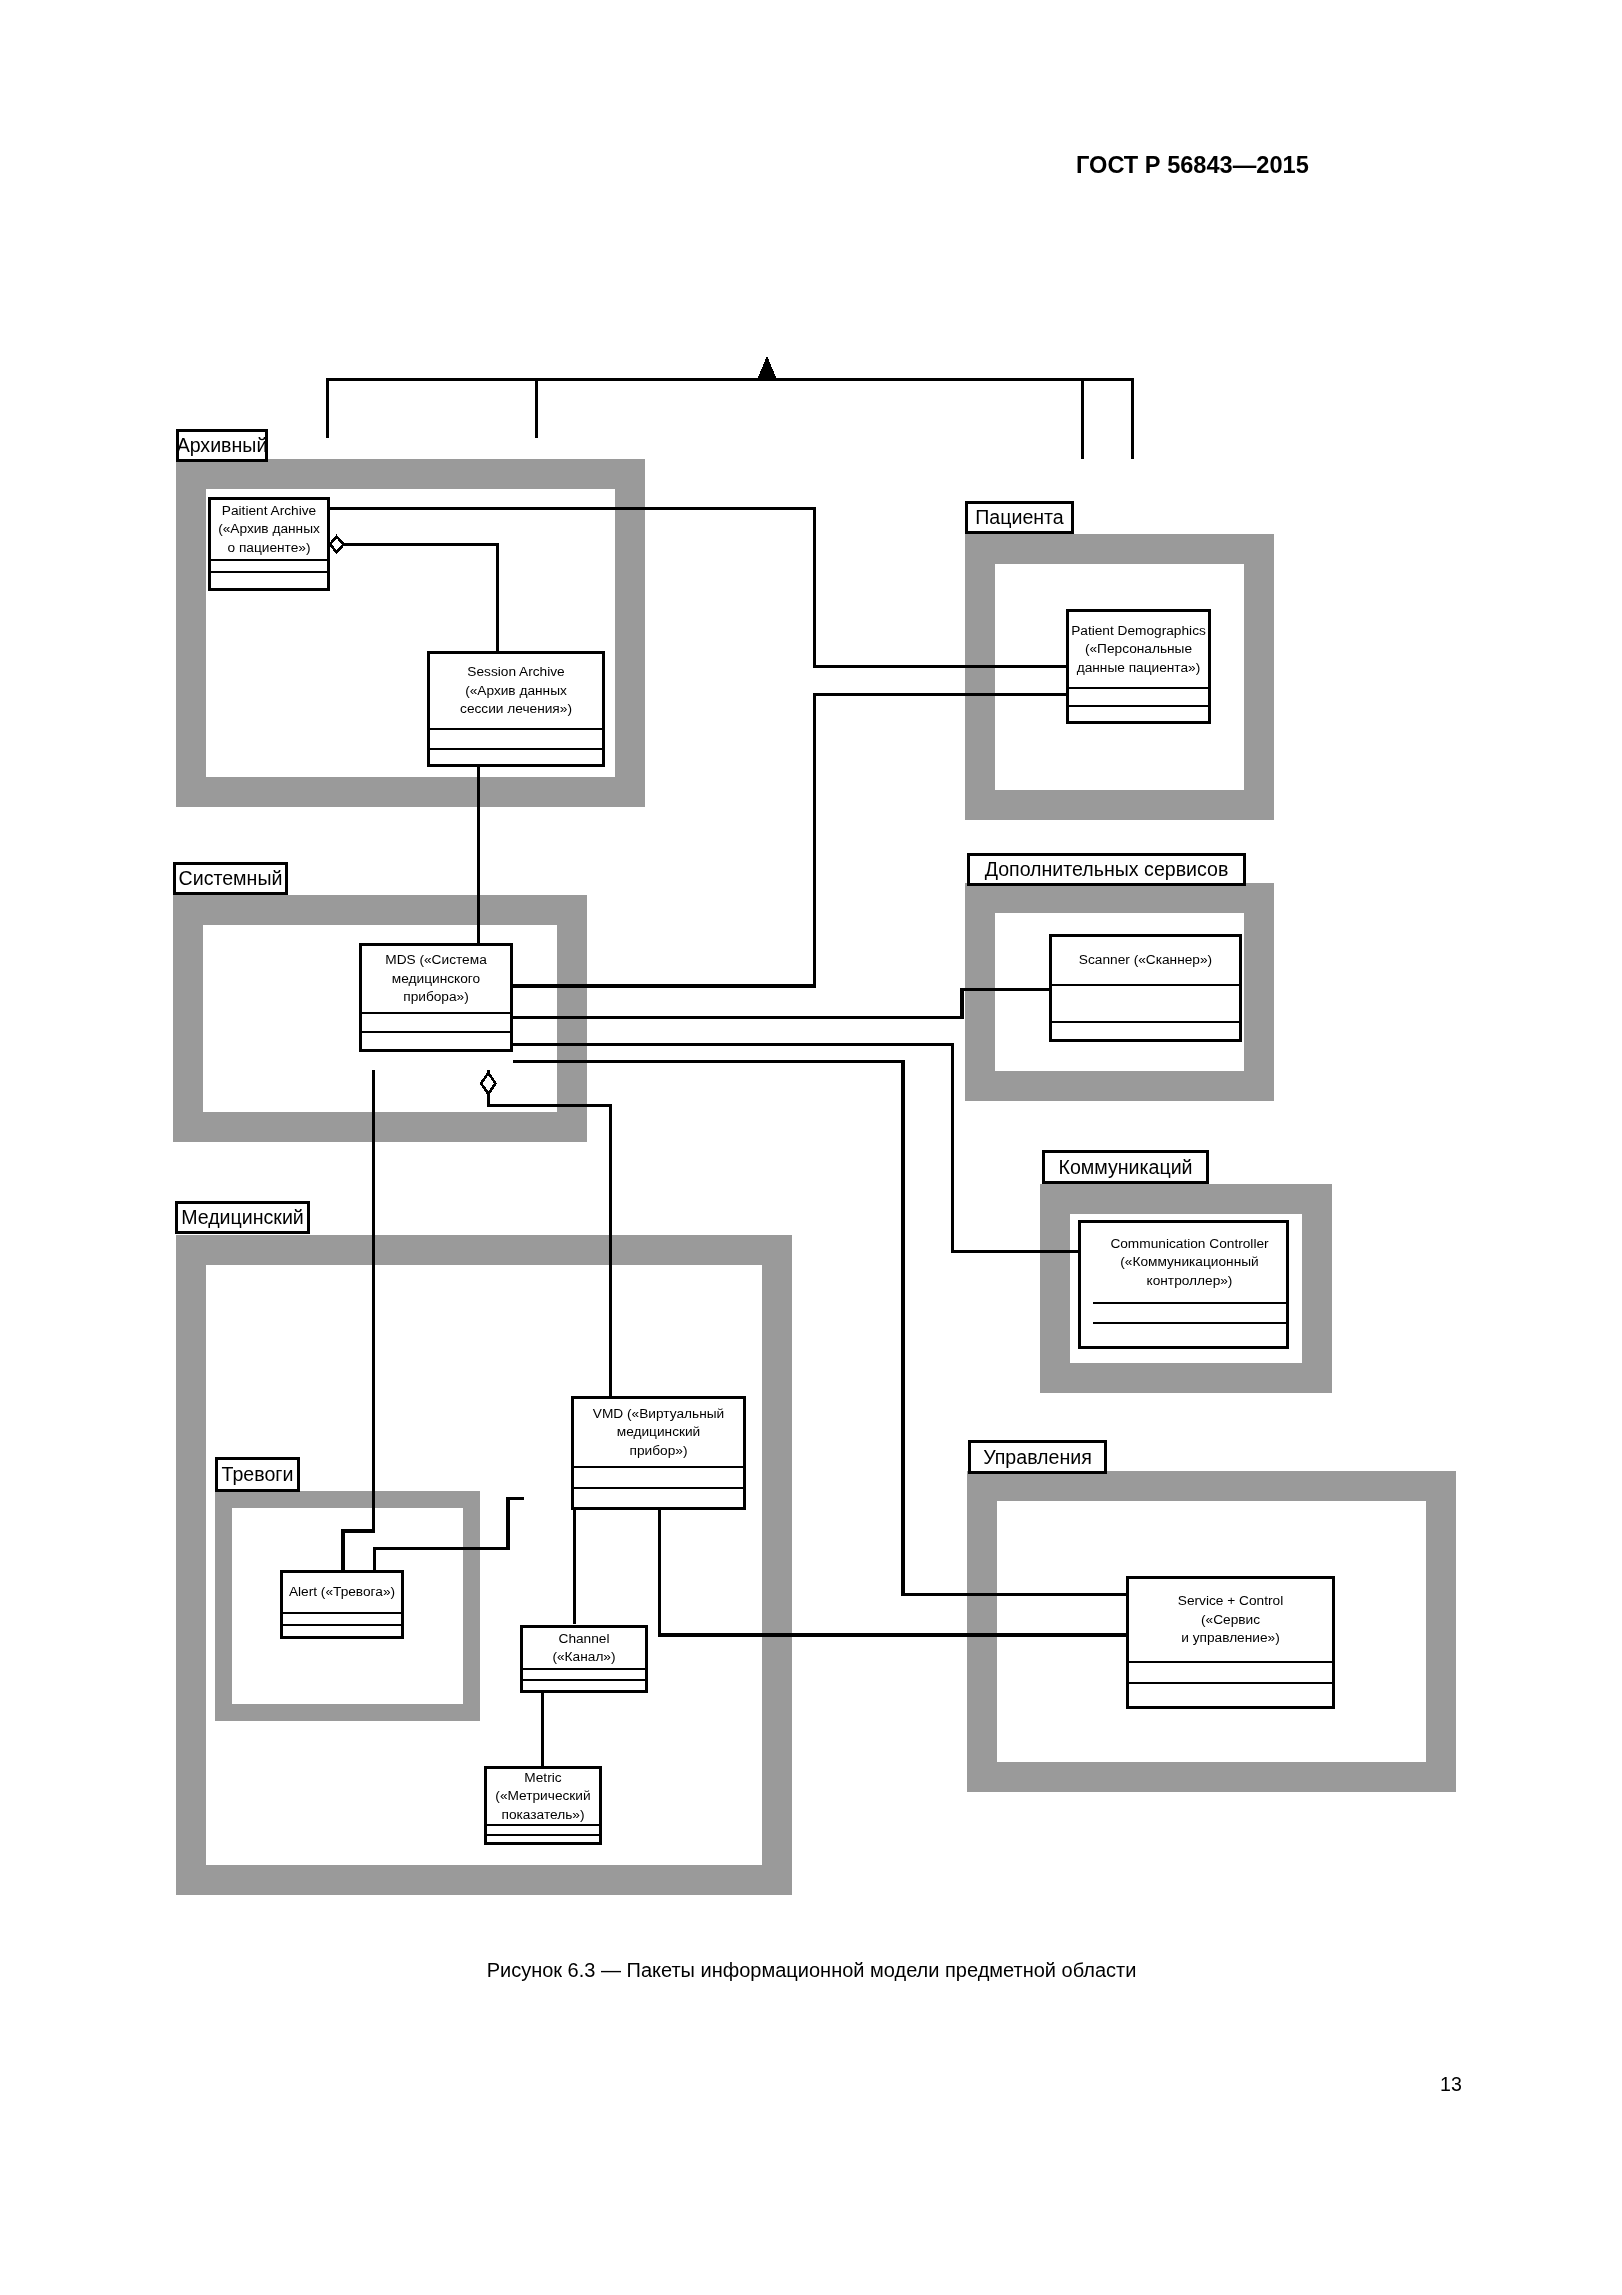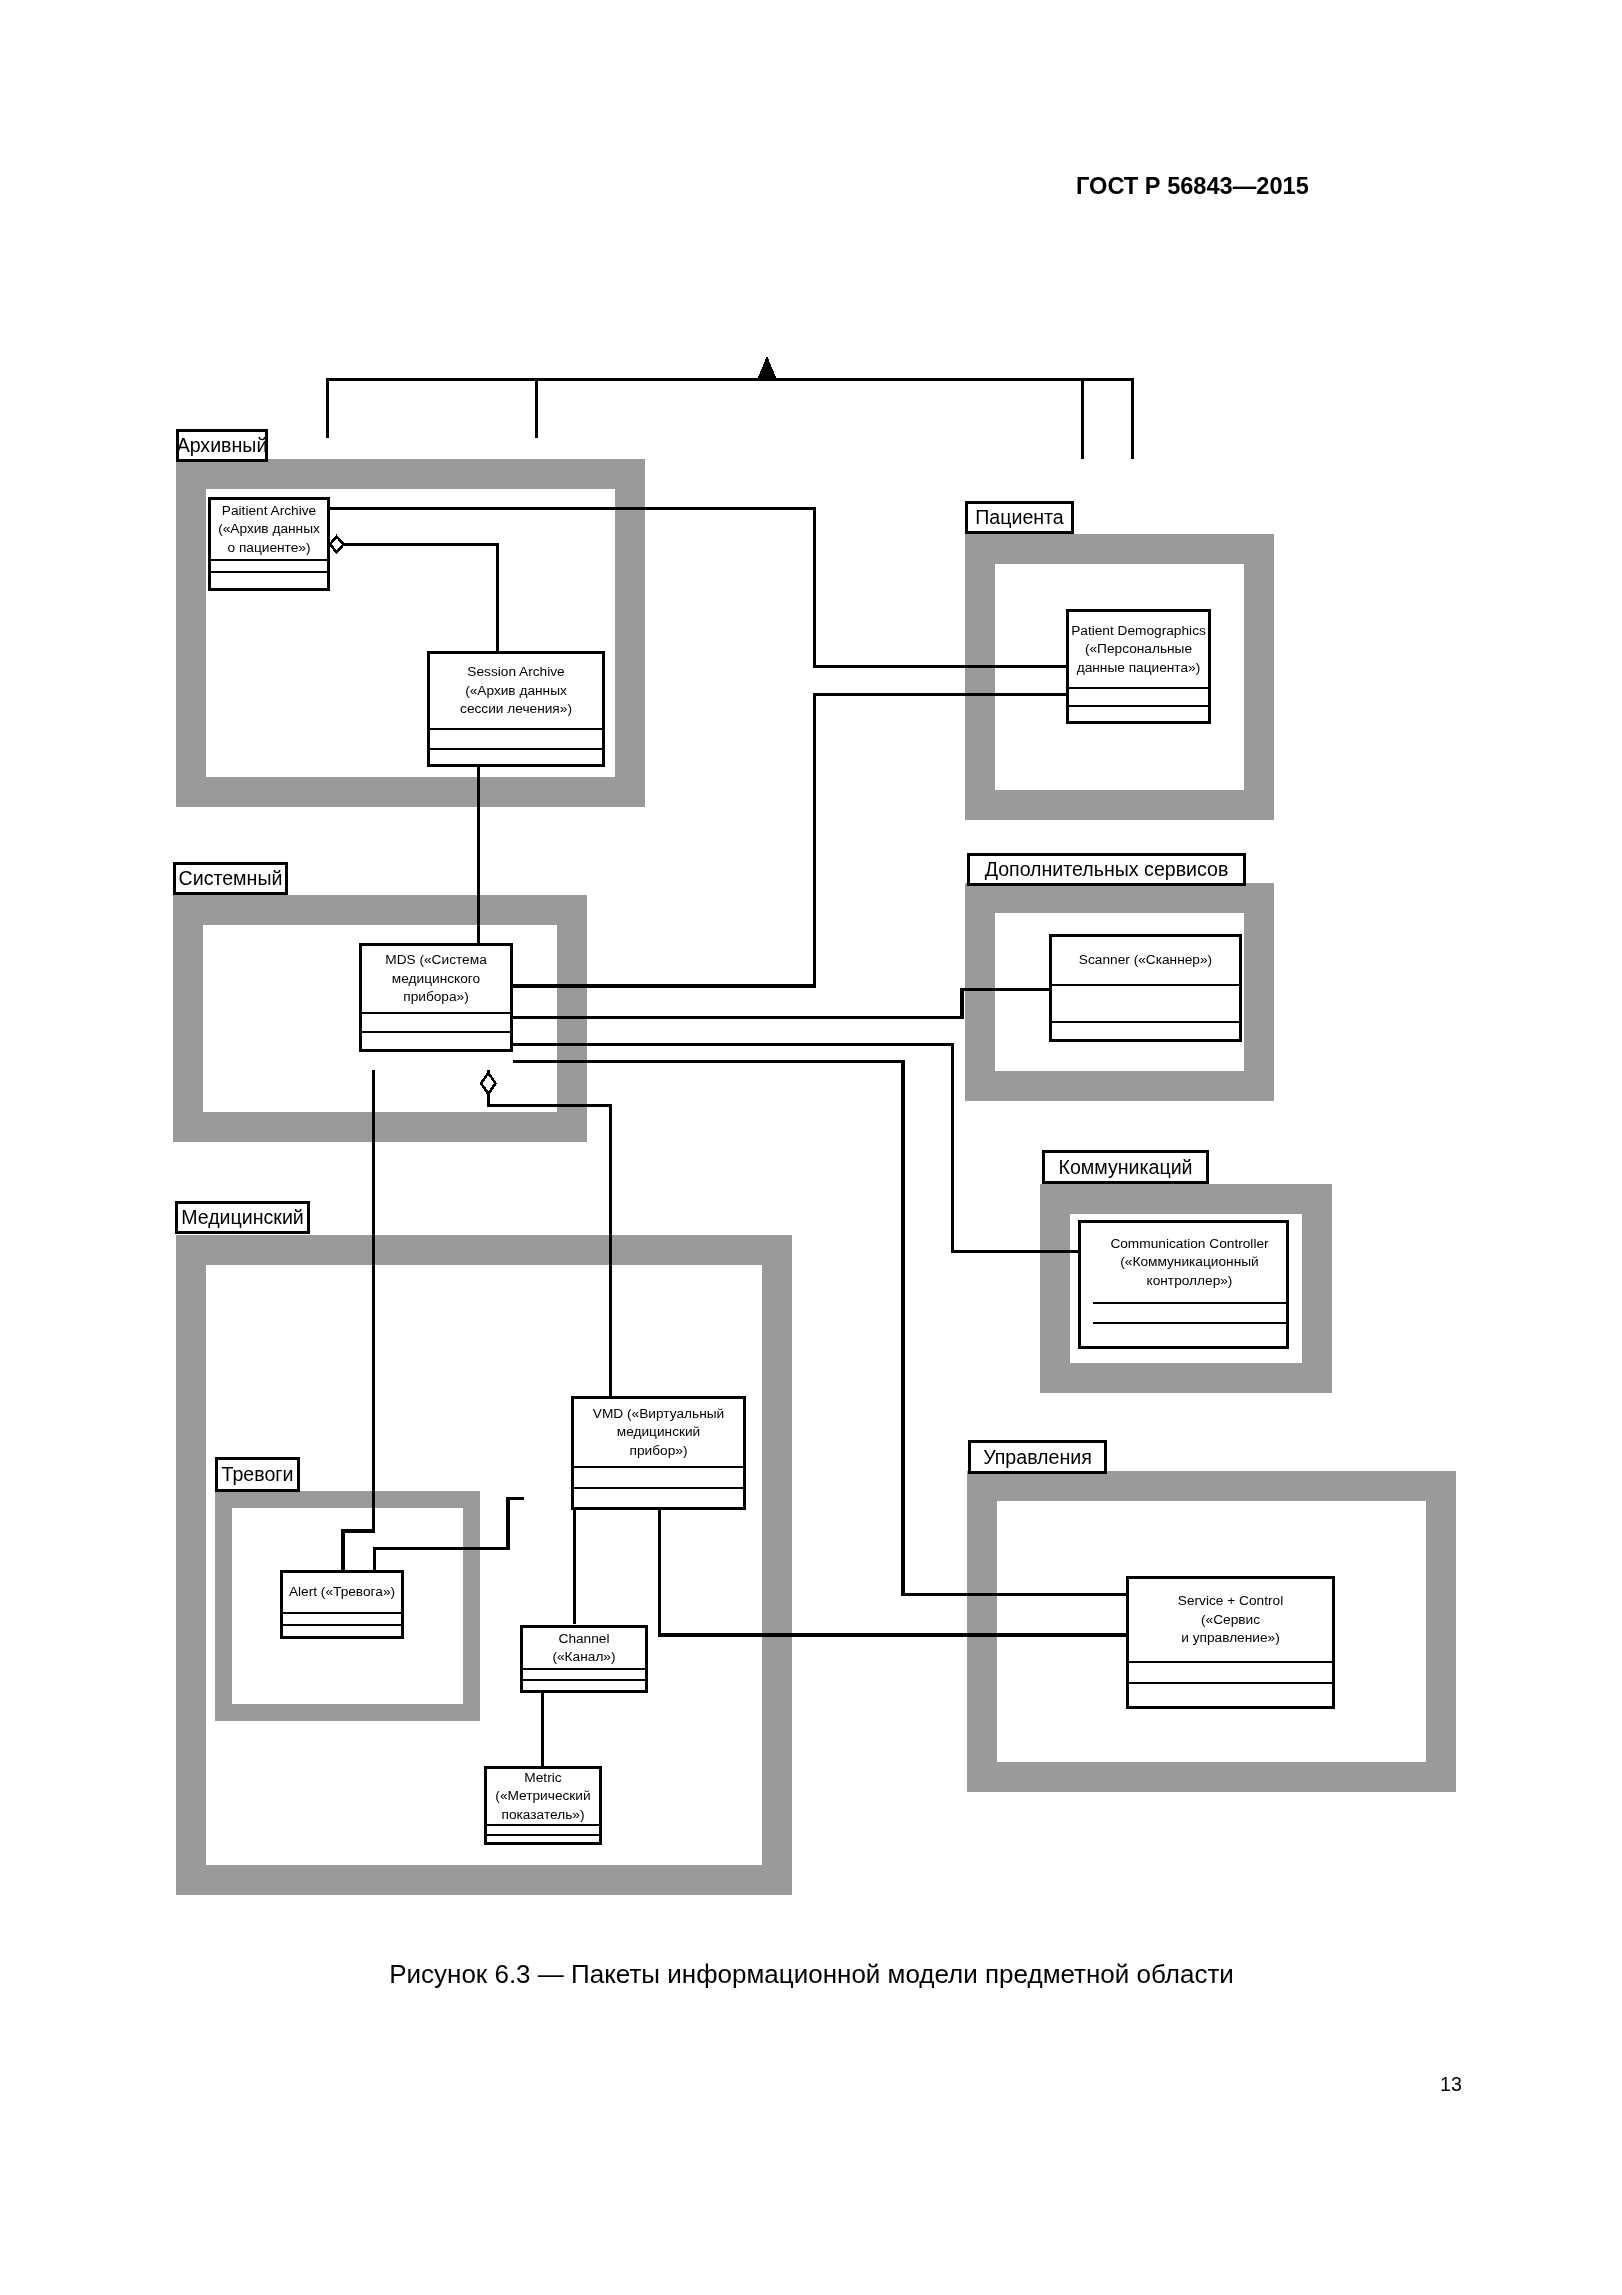--- a/index.html
+++ b/index.html
@@ -1,21 +1,21 @@
 <!DOCTYPE html>
 <html style="font-size:10.5px"><head>
 <meta charset="utf-8">
 <style>
   html,body{margin:0;padding:0;background:#fff;}
   #page{
     position:relative;width:1623px;height:2295px;background:#ffffff;
     font-family:"Liberation Sans","DejaVu Sans",sans-serif;color:#000;overflow:hidden;
   }
   .hdr{position:absolute;font-weight:bold;font-size:23.6px;white-space:nowrap;}
-  .caption{position:absolute;left:0;width:1623px;text-align:center;font-size:26px;white-space:nowrap;}
+  .caption{position:absolute;left:0;width:1623px;text-align:center;font-size:20px;white-space:nowrap;}
   .pagenum{position:absolute;font-size:19.6px;}
   svg.wires{position:absolute;left:0;top:0;z-index:2;}
   .pkg-frame{position:absolute;box-sizing:border-box;border:30px solid #9a9a9a;background:transparent;z-index:1;}
   .pkg-frame.thin{border-width:17px;}
   .pkg-label{
     position:absolute;box-sizing:border-box;border:3.3px solid #000;background:#fff;z-index:4;
     display:flex;align-items:center;justify-content:center;font-size:19.6px;white-space:nowrap;
   }
   .cls{
     position:absolute;box-sizing:border-box;border:3.3px solid #000;background:#fff;z-index:3;
@@ -25,21 +25,21 @@
     flex:1;display:flex;align-items:center;justify-content:center;text-align:center;
     font-size:13.7px;line-height:1.35;white-space:pre-line;
   }
   .cls .cmp{box-sizing:border-box;border-top:2.6px solid #000;}
 </style>
 </head>
 <body>
 
 <div id="page">
 
-  <div class="hdr" style="left:1076px;top:152px;margin-top:21px;">ГОСТ Р 56843—2015</div>
+  <div class="hdr" style="left:1076px;top:152px;">ГОСТ Р 56843—2015</div>
   <div class="caption" style="top:1959px;">Рисунок 6.3 — Пакеты информационной модели предметной области</div>
   <div class="pagenum" style="left:1440px;top:2073px;">13</div>
 
   <svg class="wires" width="1623" height="2295" viewBox="0 0 2480 3508" fill="none" stroke="#000" stroke-width="5" shape-rendering="crispEdges">
 
     <polyline points="500,580 1733,580"></polyline>
     <polyline points="500,578 500,670"></polyline>
     <polyline points="820,578 820,670"></polyline>
     <polyline points="1654,578 1654,702"></polyline>
     <polyline points="1731,578 1731,702"></polyline>

